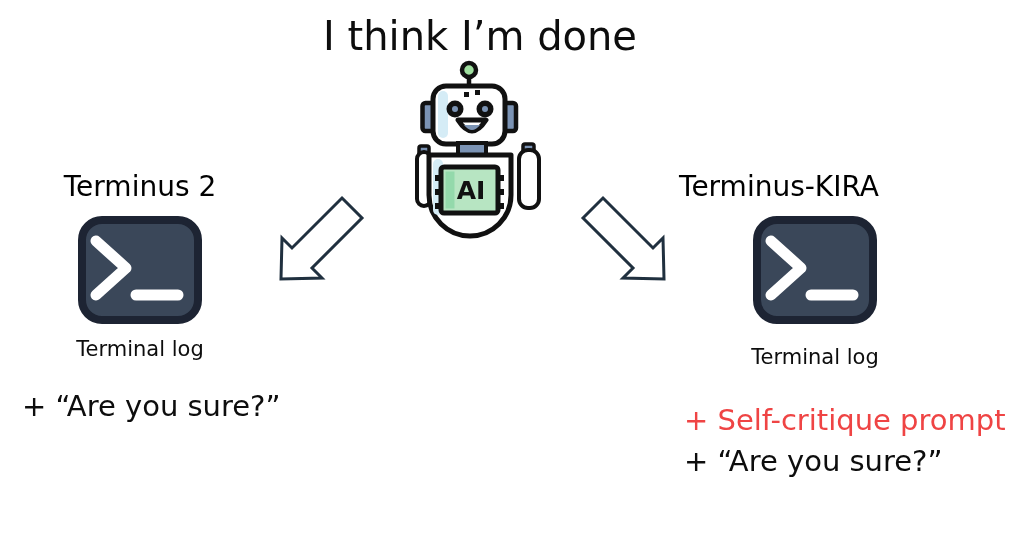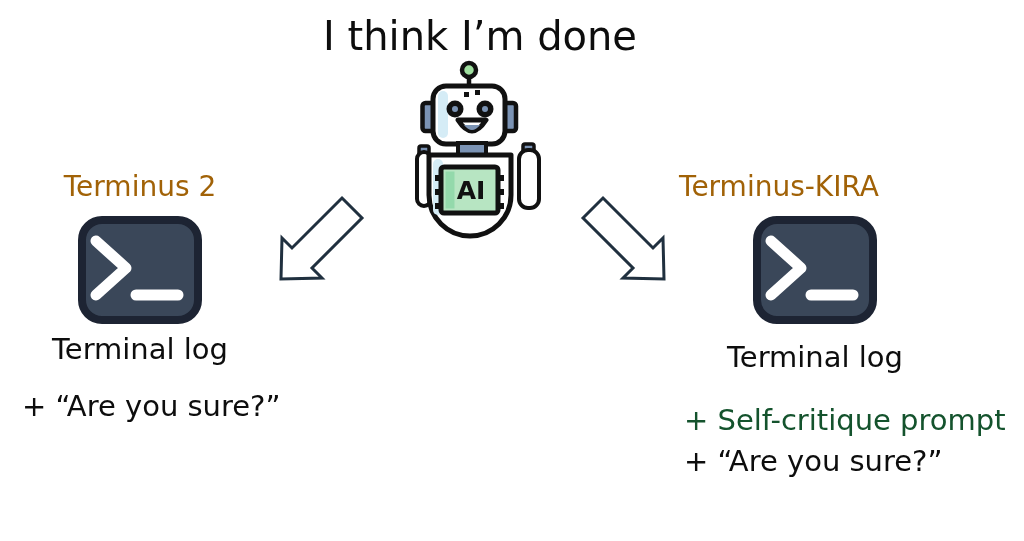--- a/index.html
+++ b/index.html
@@ -14,27 +14,27 @@
   .abs{position:absolute;}
   .title{
     left:170px;top:13px;width:620px;
     text-align:center;
     font-size:40px;line-height:46px;
     color:#0d0d0d;
   }
   .branch-heading{
     text-align:center;
     font-size:28px;line-height:34px;
-    color:#a16207;
+    color:#000000;
   }
   .heading-left{left:35px;top:170px;width:210px;}
   .heading-right{left:669px;top:170px;width:220px;}
   .caption{
     text-align:center;
-    font-size:29px;line-height:36px;
+    font-size:21px;line-height:36px;
     color:#0d0d0d;
   }
   .caption-left{left:40px;top:331px;width:200px;}
   .caption-right{left:715px;top:339px;width:200px;}
   .plus-list{font-size:29px;}
   .plus-list-left{left:22px;top:386px;width:320px;line-height:40px;}
   .plus-list-right{left:684px;top:400px;width:340px;line-height:41px;}
   .plus-line{white-space:nowrap;}
   svg{display:block;}
 </style>
@@ -117,17 +117,17 @@
 
   <svg class="abs" style="left:753px;top:216px;" width="124" height="108" viewBox="0 0 124 108">
     <rect x="4" y="4" width="116" height="100" rx="20" fill="#3a4759" stroke="#1d2433" stroke-width="8"></rect>
     <polyline points="18,25 48,52 18,79" fill="none" stroke="#ffffff" stroke-width="11" stroke-linecap="round" stroke-linejoin="round"></polyline>
     <line x1="58" y1="79" x2="100" y2="79" stroke="#ffffff" stroke-width="11" stroke-linecap="round"></line>
   </svg>
 
   <div class="abs caption caption-right">Terminal log</div>
 
   <div class="abs plus-list plus-list-right">
-      <div class="plus-line" style="color: #14532d;">+ Self-critique prompt</div>
+      <div class="plus-line" style="color: #ef4444;">+ Self-critique prompt</div>
       <div class="plus-line" style="color: rgb(13, 13, 13);">+ “Are you sure?”</div>
     </div>
 
 </div>
 
 </body></html>

